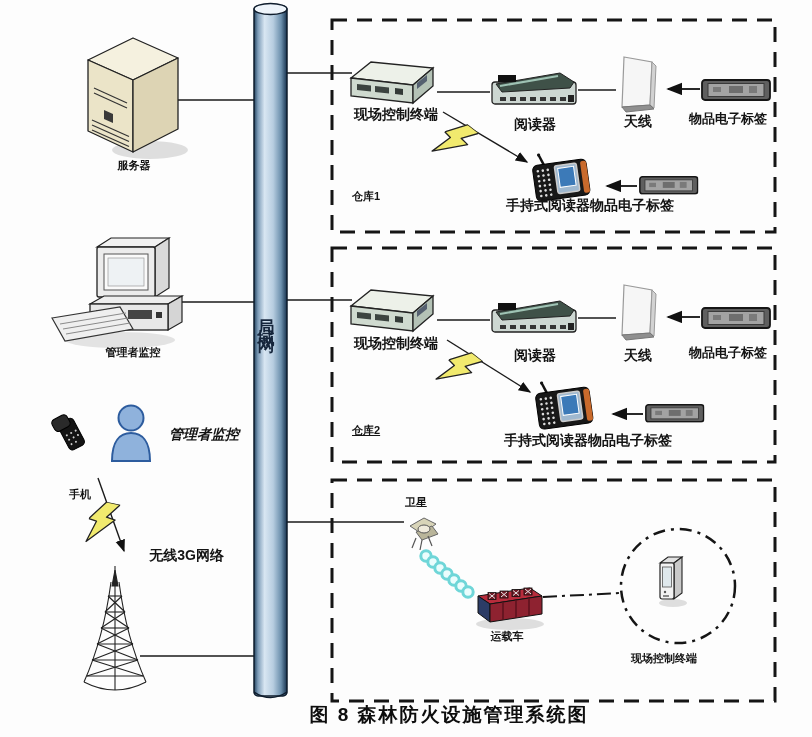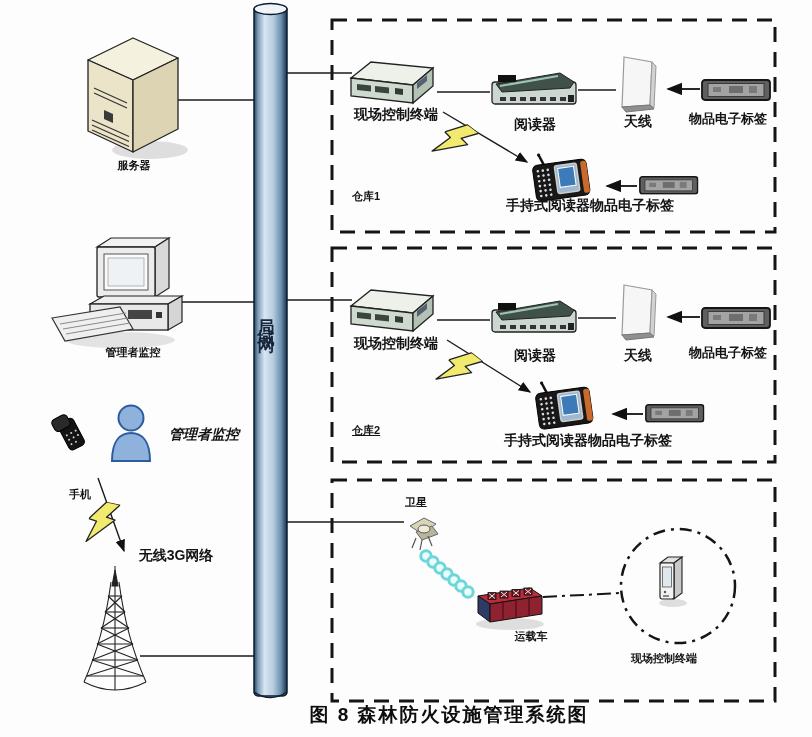--- a/index.html
+++ b/index.html
@@ -306,36 +306,36 @@
     <rect x="7.5" y="14" width="9" height="20" fill="#dfe8ec" stroke="#555" stroke-width="0.8"></rect>
     <circle cx="10" cy="39" r="1.2" fill="#555"></circle>
     <rect x="8" y="42" width="6" height="2" fill="#888"></rect>
   </g>
 </svg>
 
 <div class="lbl md" style="left:88px;top:159px;width:92px;">服务器</div>
 <div class="lbl md" style="left:83px;top:346px;width:100px;">管理者监控</div>
 <div class="lbl md" style="left:56px;top:460px;width:48px;margin-top:28px;">手机</div>
 <div class="lbl" style="left:156px;top:426px;width:96px;font-style:italic;">管理者监控</div>
-<div class="lbl" style="left:128px;top:547px;width:96px;">无线3G网络</div>
+<div class="lbl" style="left:128px;top:547px;width:96px;text-align:right;">无线3G网络</div>
 <div class="lbl" id="lan-label" style="left:256px;top:306px;">局域网</div>
 
 <div class="lbl md left" style="left:352px;top:190px;">仓库1</div>
 <div class="lbl" style="left:328px;top:106px;width:136px;">现场控制终端</div>
 <div class="lbl" style="left:498px;top:116px;width:74px;">阅读器</div>
 <div class="lbl" style="left:612px;top:113px;width:52px;">天线</div>
 <div class="lbl sm" style="left:676px;top:112px;width:104px;">物品电子标签</div>
 <div class="lbl left" style="left:506px;top:197px;"><span>手持式阅读器</span><span>物品电子标签</span></div>
 
 <div class="lbl md left" style="left:352px;top:424px;text-decoration:underline;">仓库2</div>
 <div class="lbl" style="left:328px;top:335px;width:136px;">现场控制终端</div>
 <div class="lbl" style="left:498px;top:347px;width:74px;">阅读器</div>
 <div class="lbl" style="left:612px;top:347px;width:52px;">天线</div>
 <div class="lbl sm" style="left:676px;top:346px;width:104px;">物品电子标签</div>
 <div class="lbl left" style="left:504px;top:432px;"><span>手持式阅读器</span><span>物品电子标签</span></div>
 
 <div class="lbl md" style="left:392px;top:496px;width:48px;">卫星</div>
-<div class="lbl md" style="left:498px;top:630px;width:66px;">运载车</div>
+<div class="lbl md" style="left:474px;top:630px;width:66px;">运载车</div>
 <div class="lbl md" style="left:606px;top:652px;width:116px;">现场控制终端</div>
 
 <div class="lbl" id="caption" style="left:0;top:704px;width:812px;padding-left:43px;">图 8 森林防火设施管理系统图</div>
 
 </div>
 
 </body></html>

